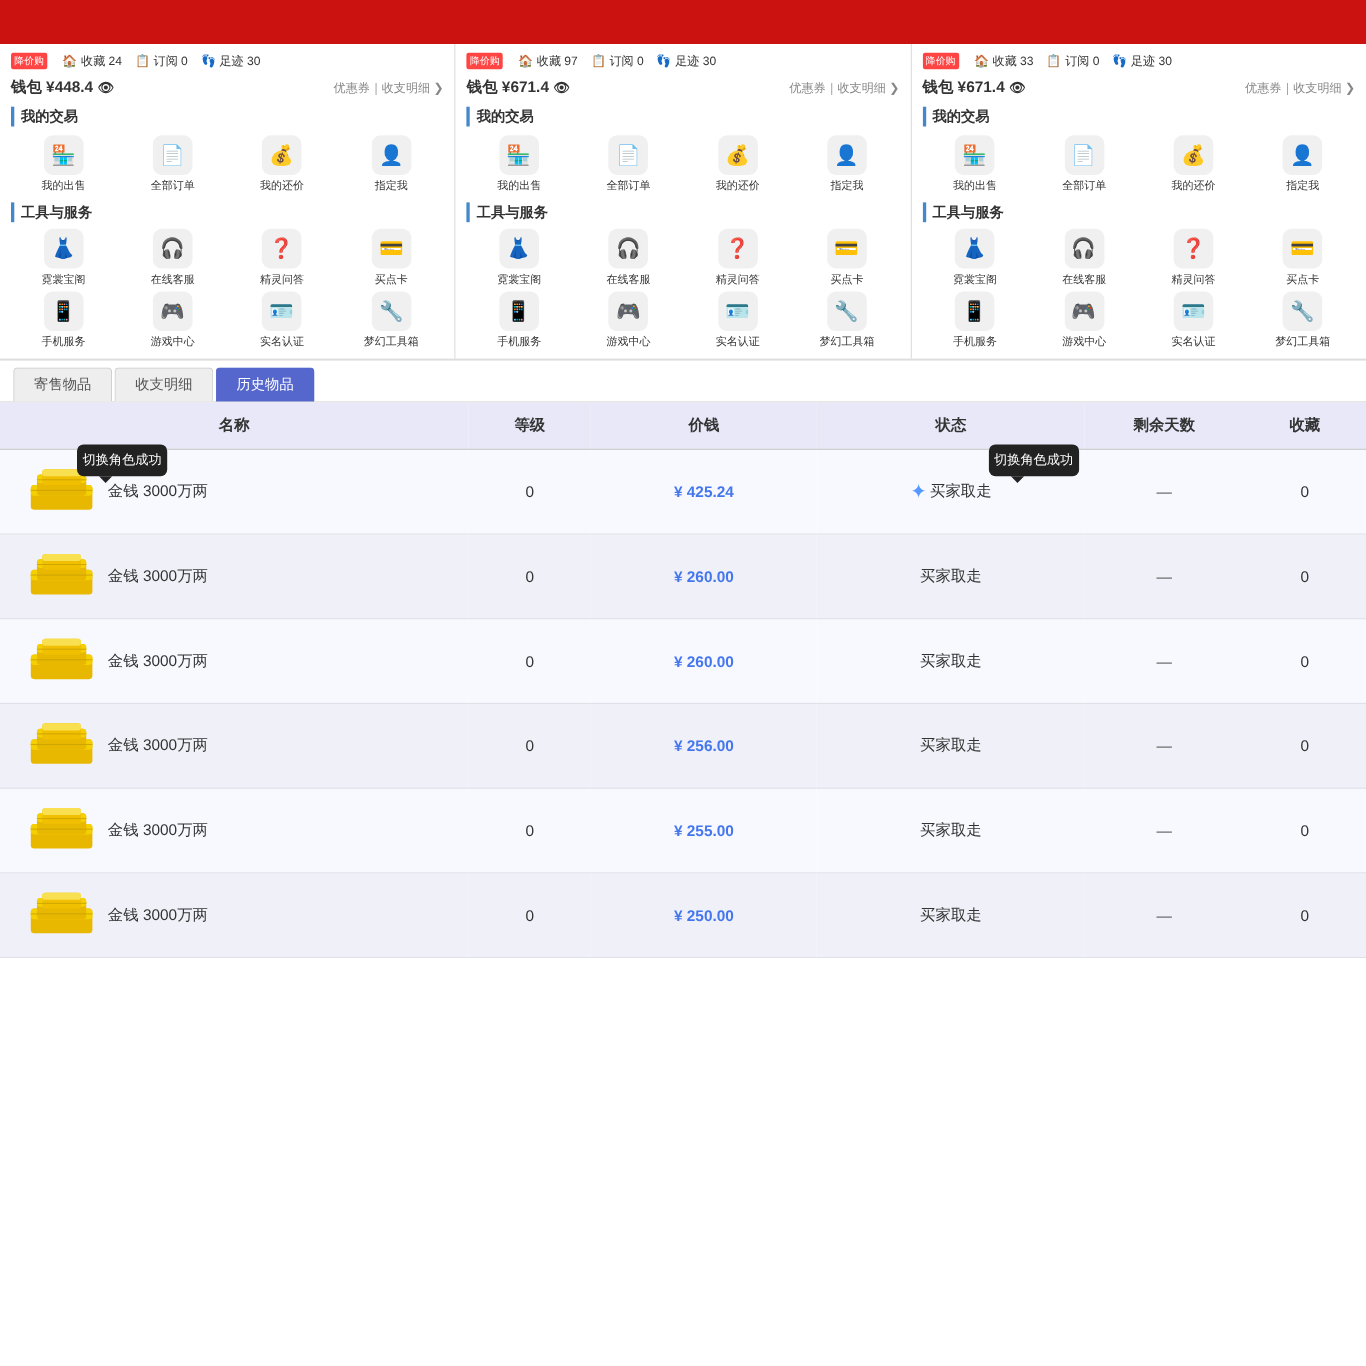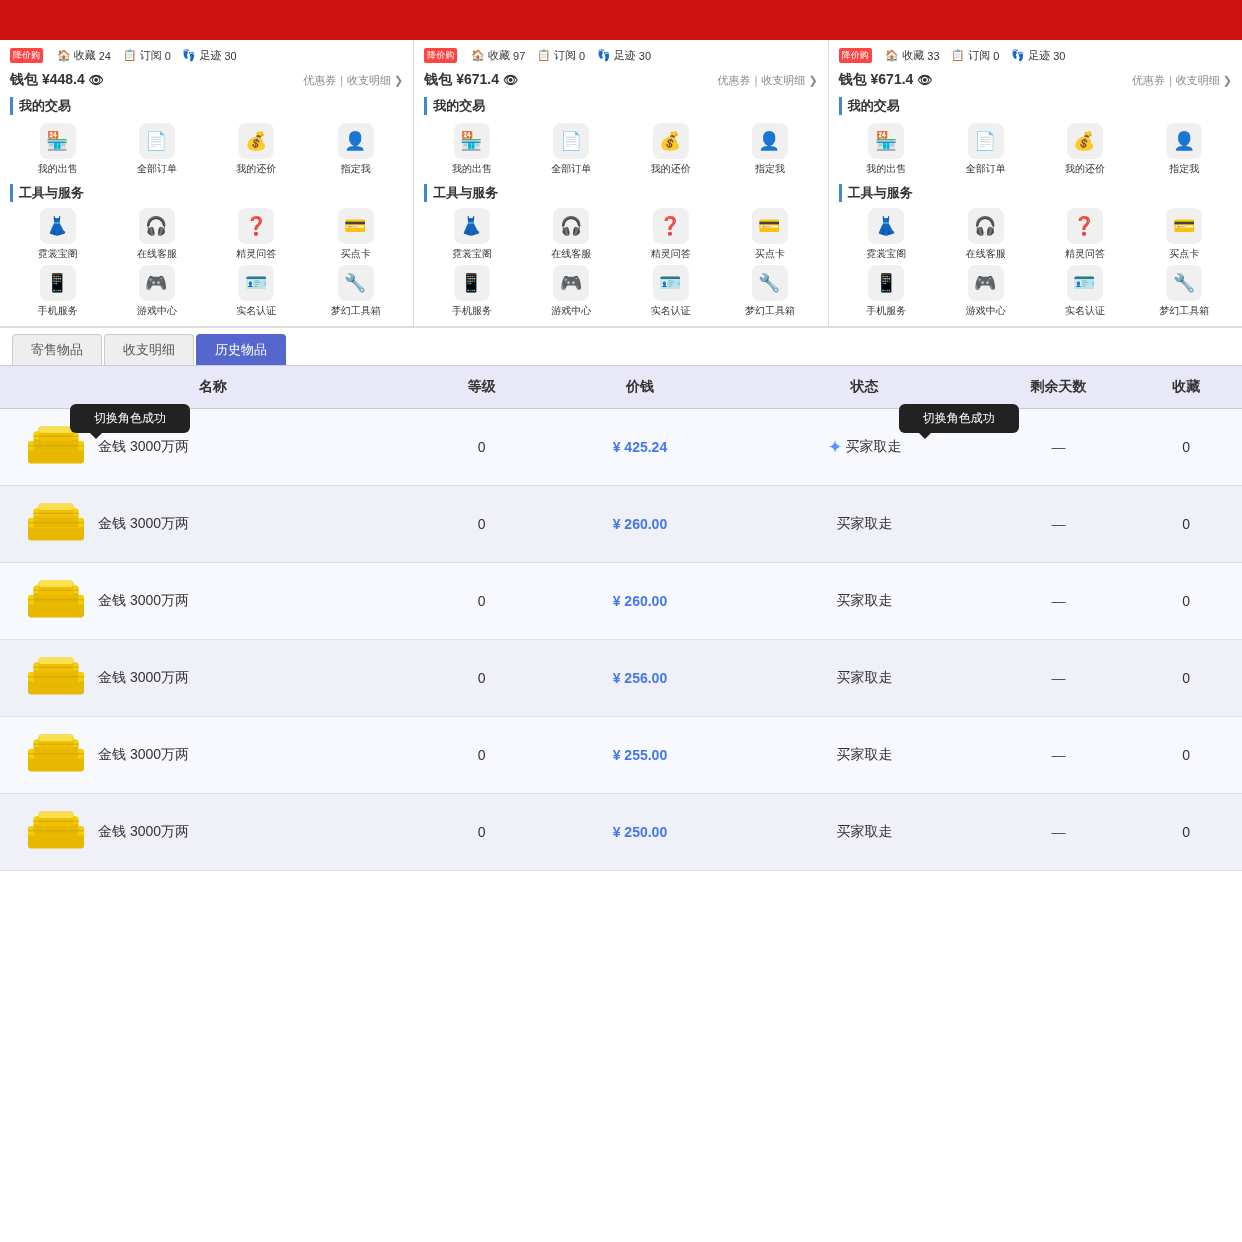--- a/index.html
+++ b/index.html
@@ -138,21 +138,21 @@
       grid-template-columns: repeat(4, 1fr);
       gap: 4px;
     }
 
     
     .switch-role-tooltip {
       position: absolute;
       background: #222;
       color: #fff;
       font-size: 12px;
-      padding: 6px 24px;
+      padding: 6px 5px;
       border-radius: 6px;
       white-space: nowrap;
       top: 220px;
       left: 60px;
       z-index: 10;
     }
     .switch-role-tooltip::after {
       content: '';
       position: absolute;
       bottom: -6px;

